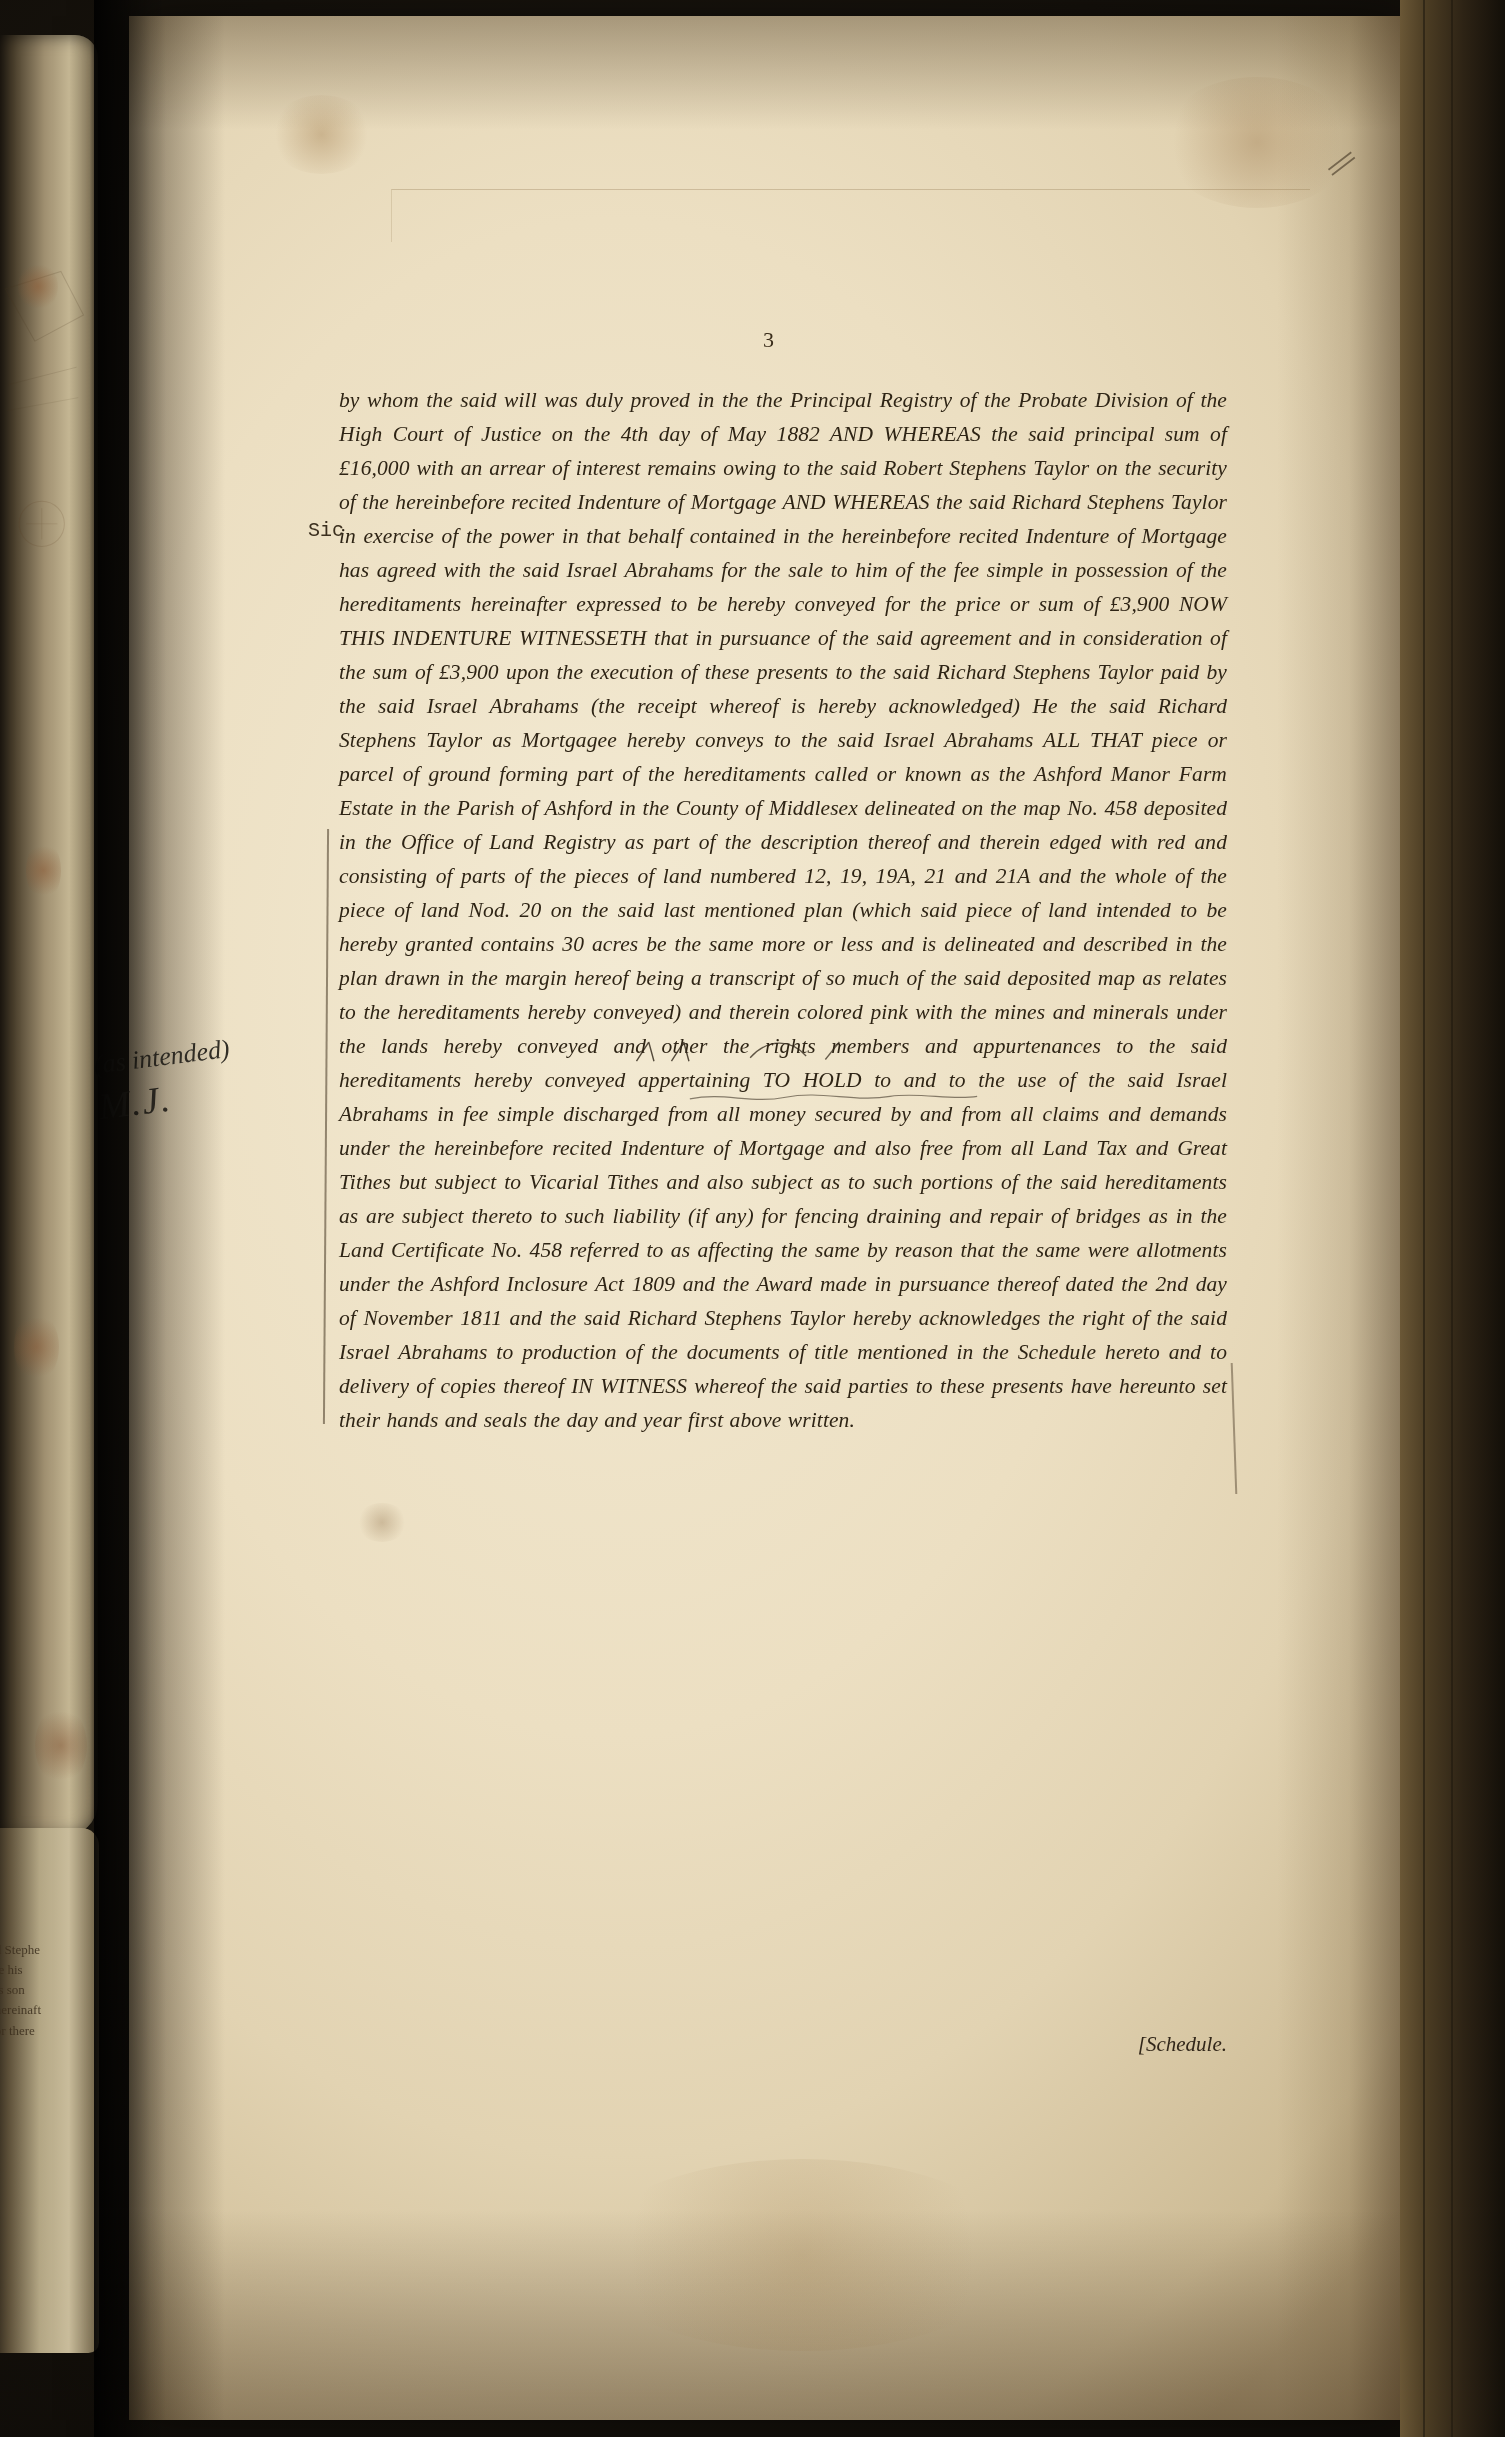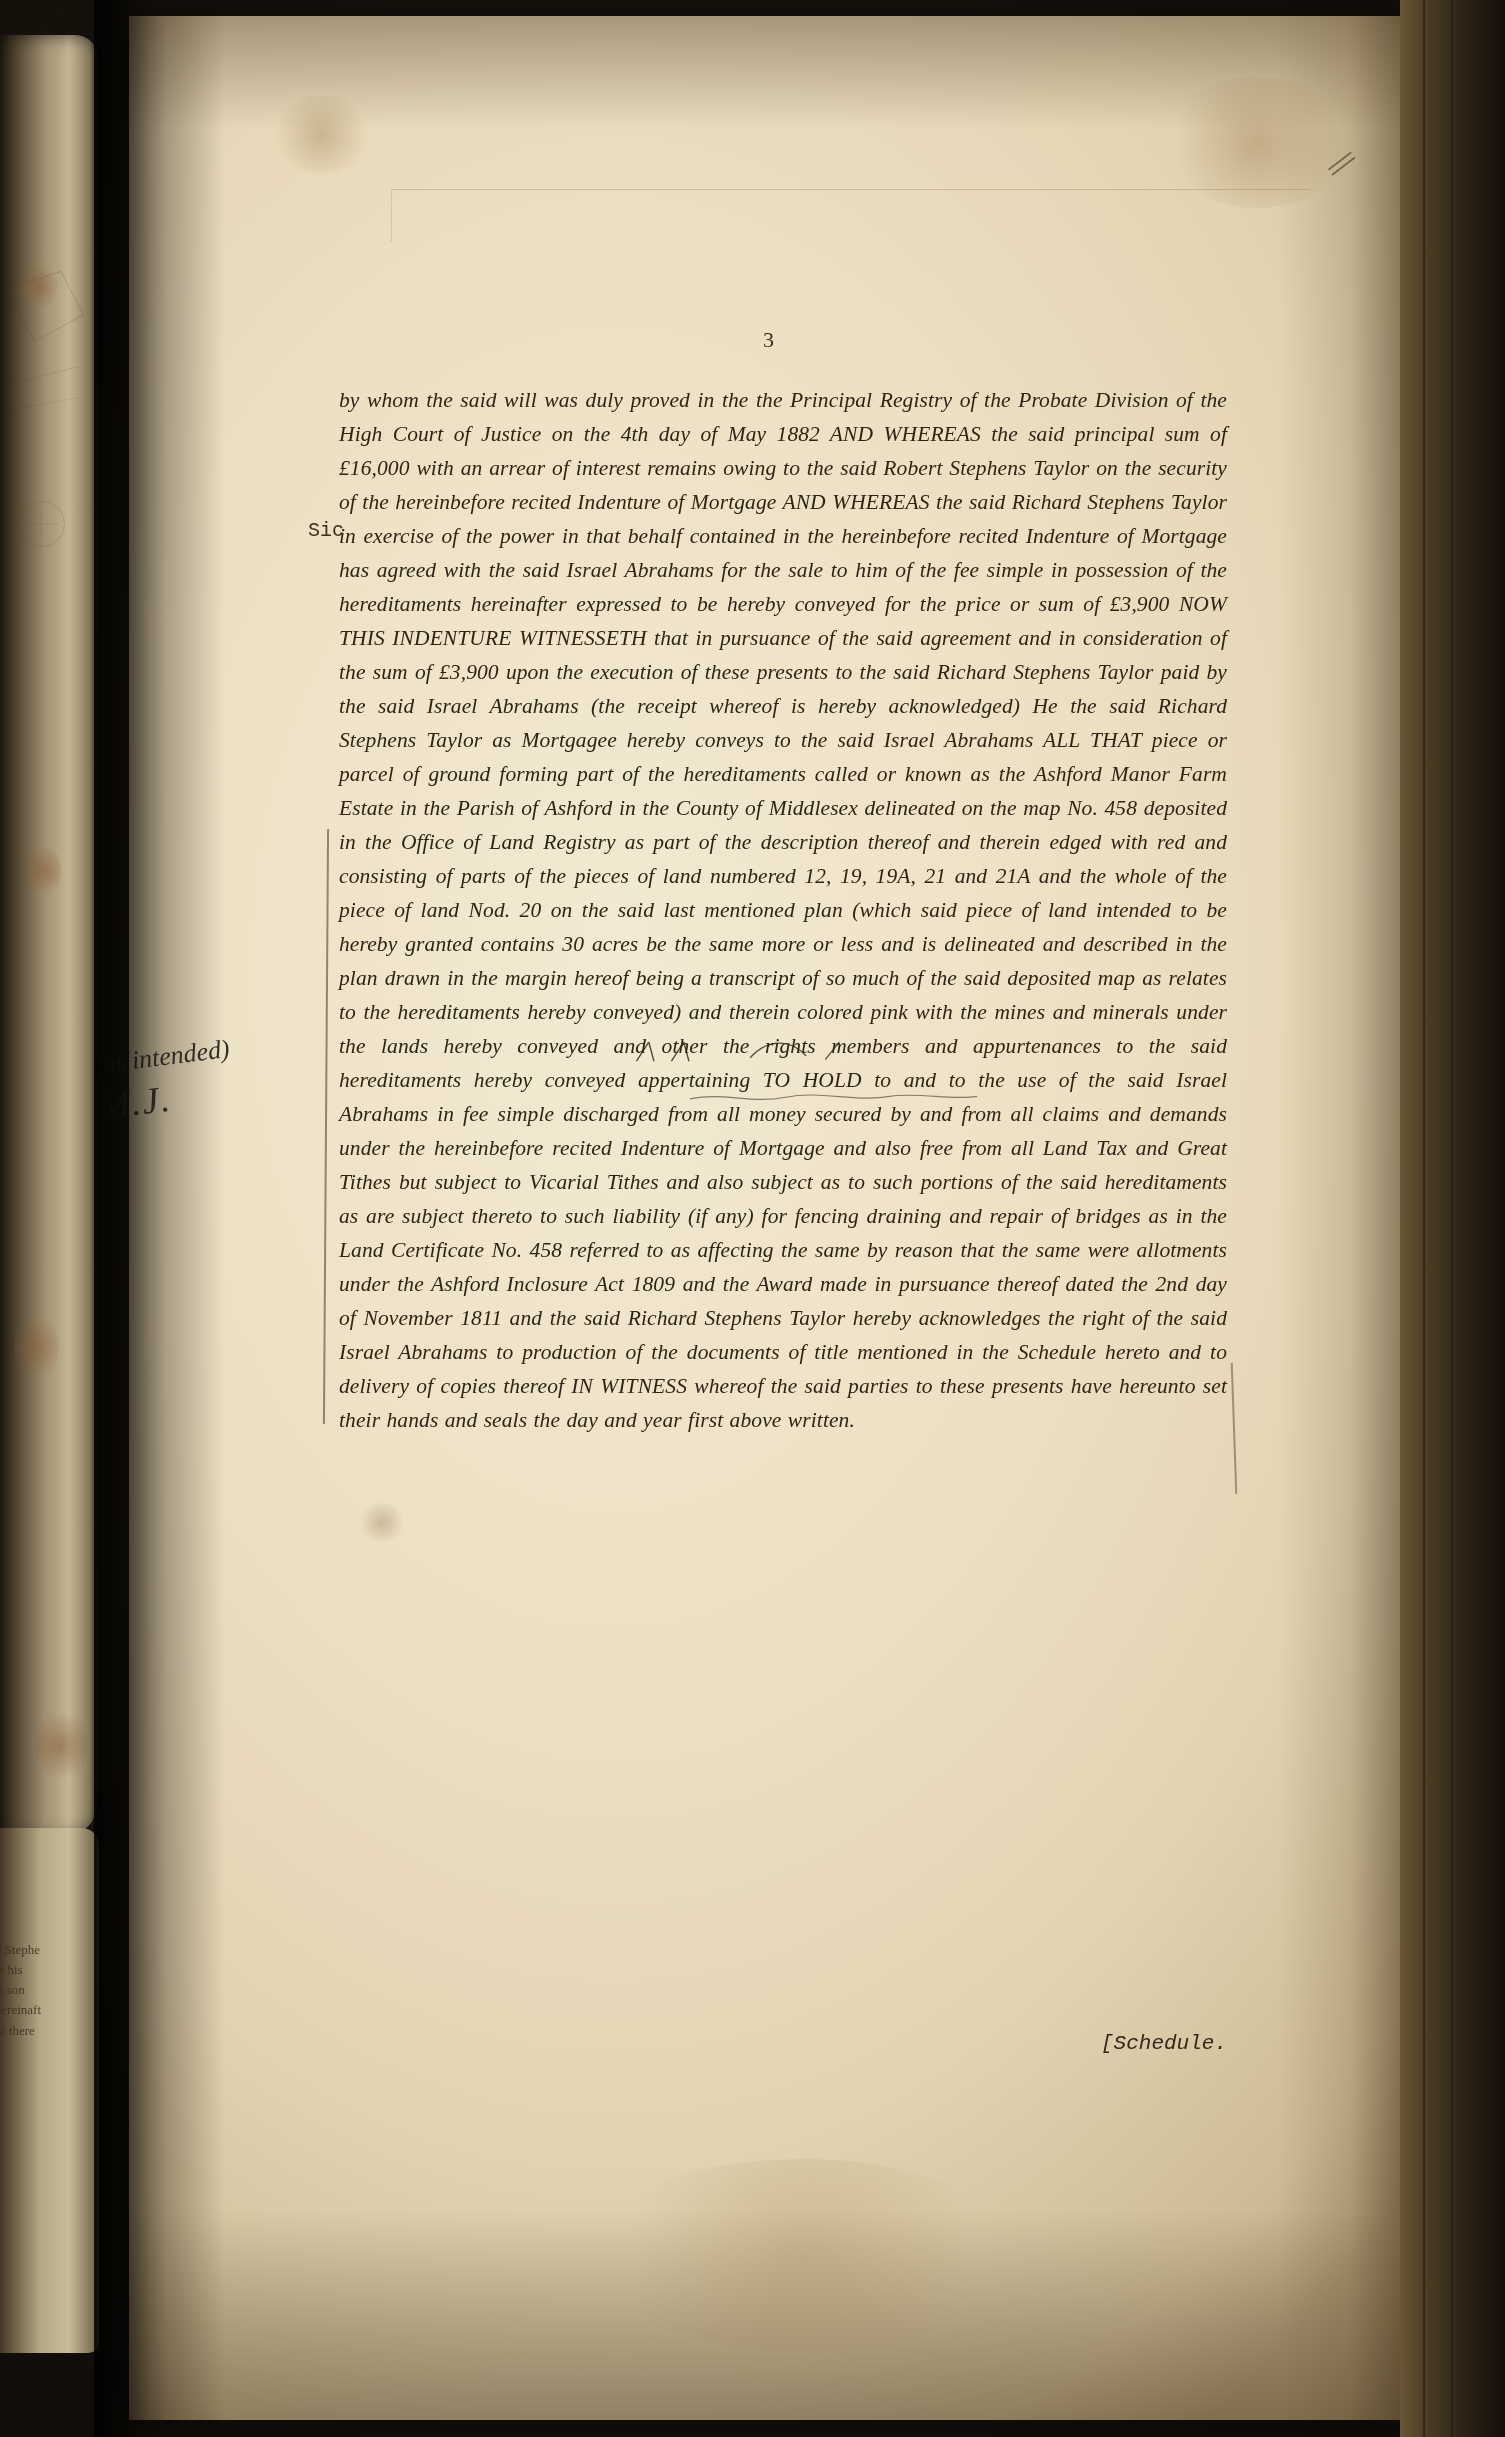--- a/index.html
+++ b/index.html
@@ -182,21 +182,21 @@
   }
   .schedule {
     position: absolute;
     left: 210px;
     top: 2016px;
     width: 888px;
     text-align: right;
     font-size: 21px;
     font-style: italic;
     color: #32271a;
-    font-family: Liberation Mono, monospace;
+    font-family: Liberation Serif, serif;
   }
 
   
   .margin-sic {
     position: absolute;
     left: 179px;
     top: 503px;
     font-size: 20px;
     color: #3b2f1e;
     font-family: Liberation Mono, monospace;

